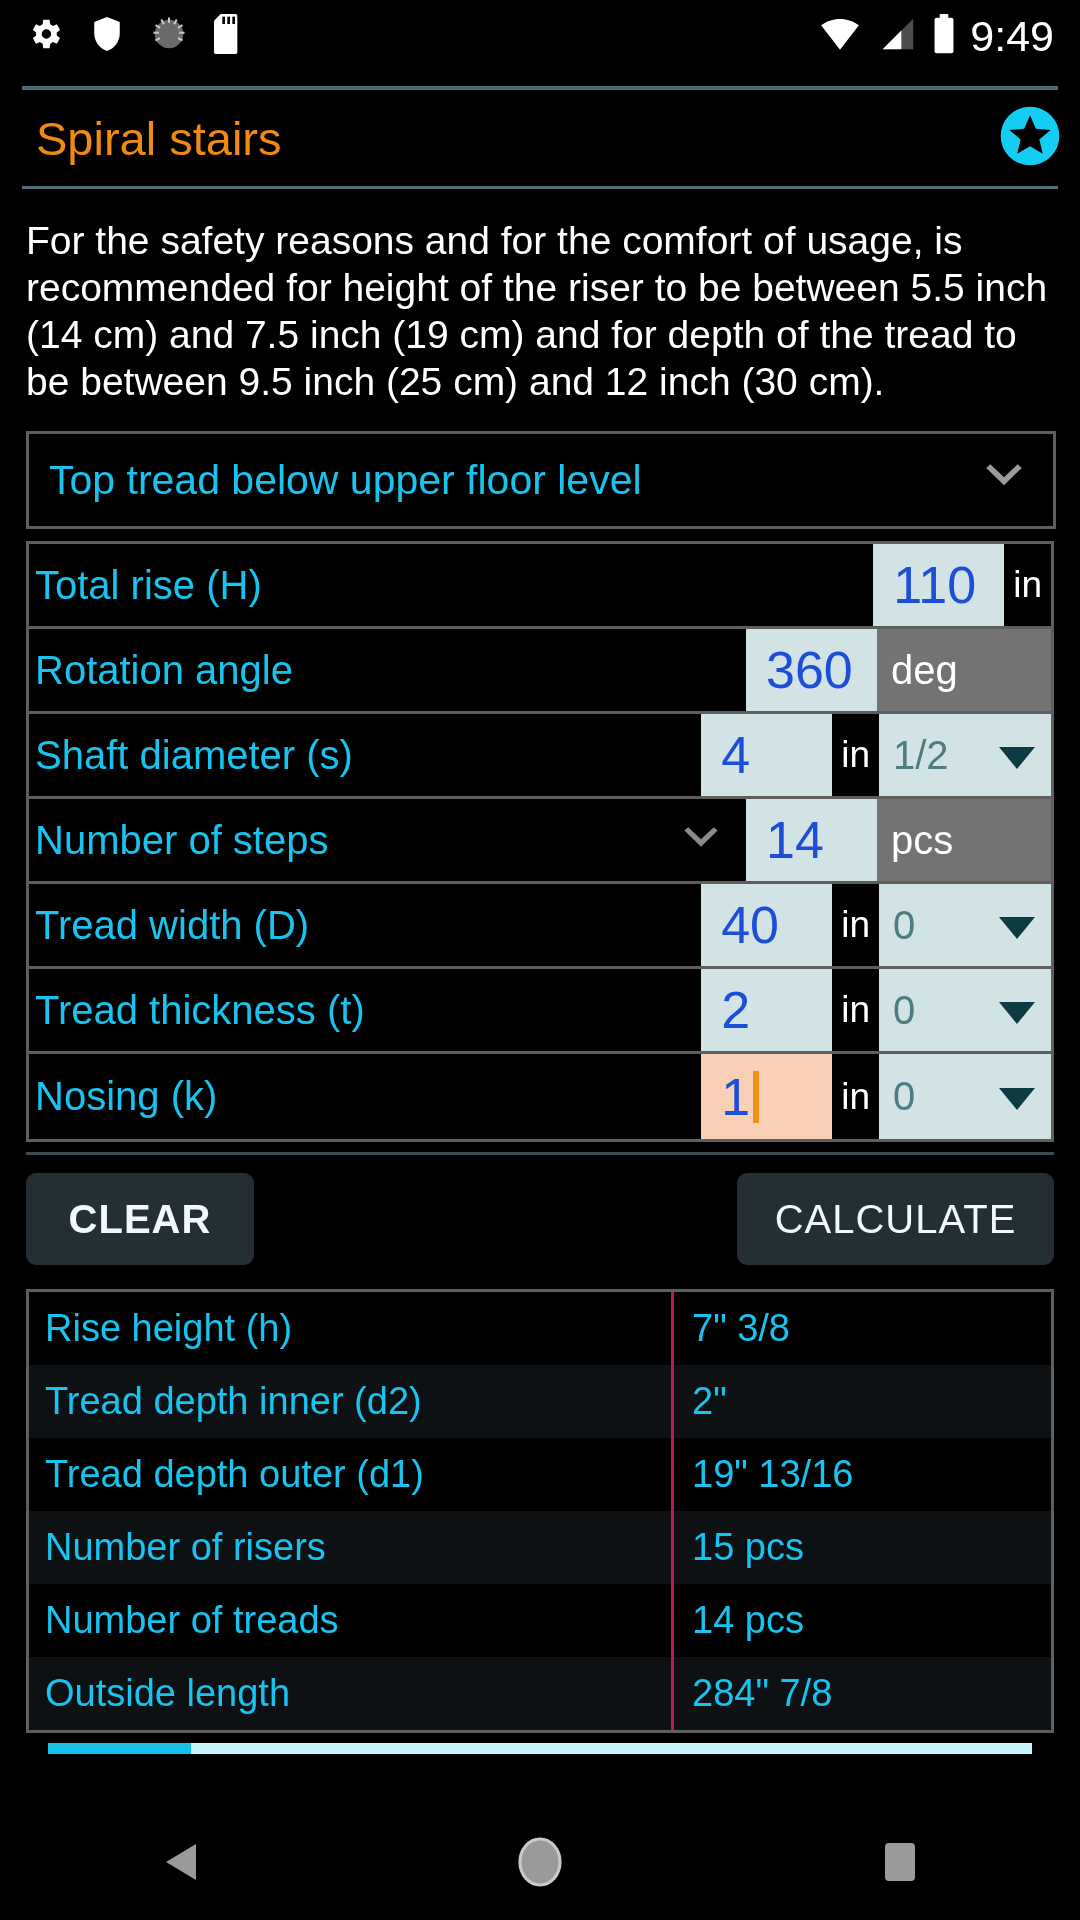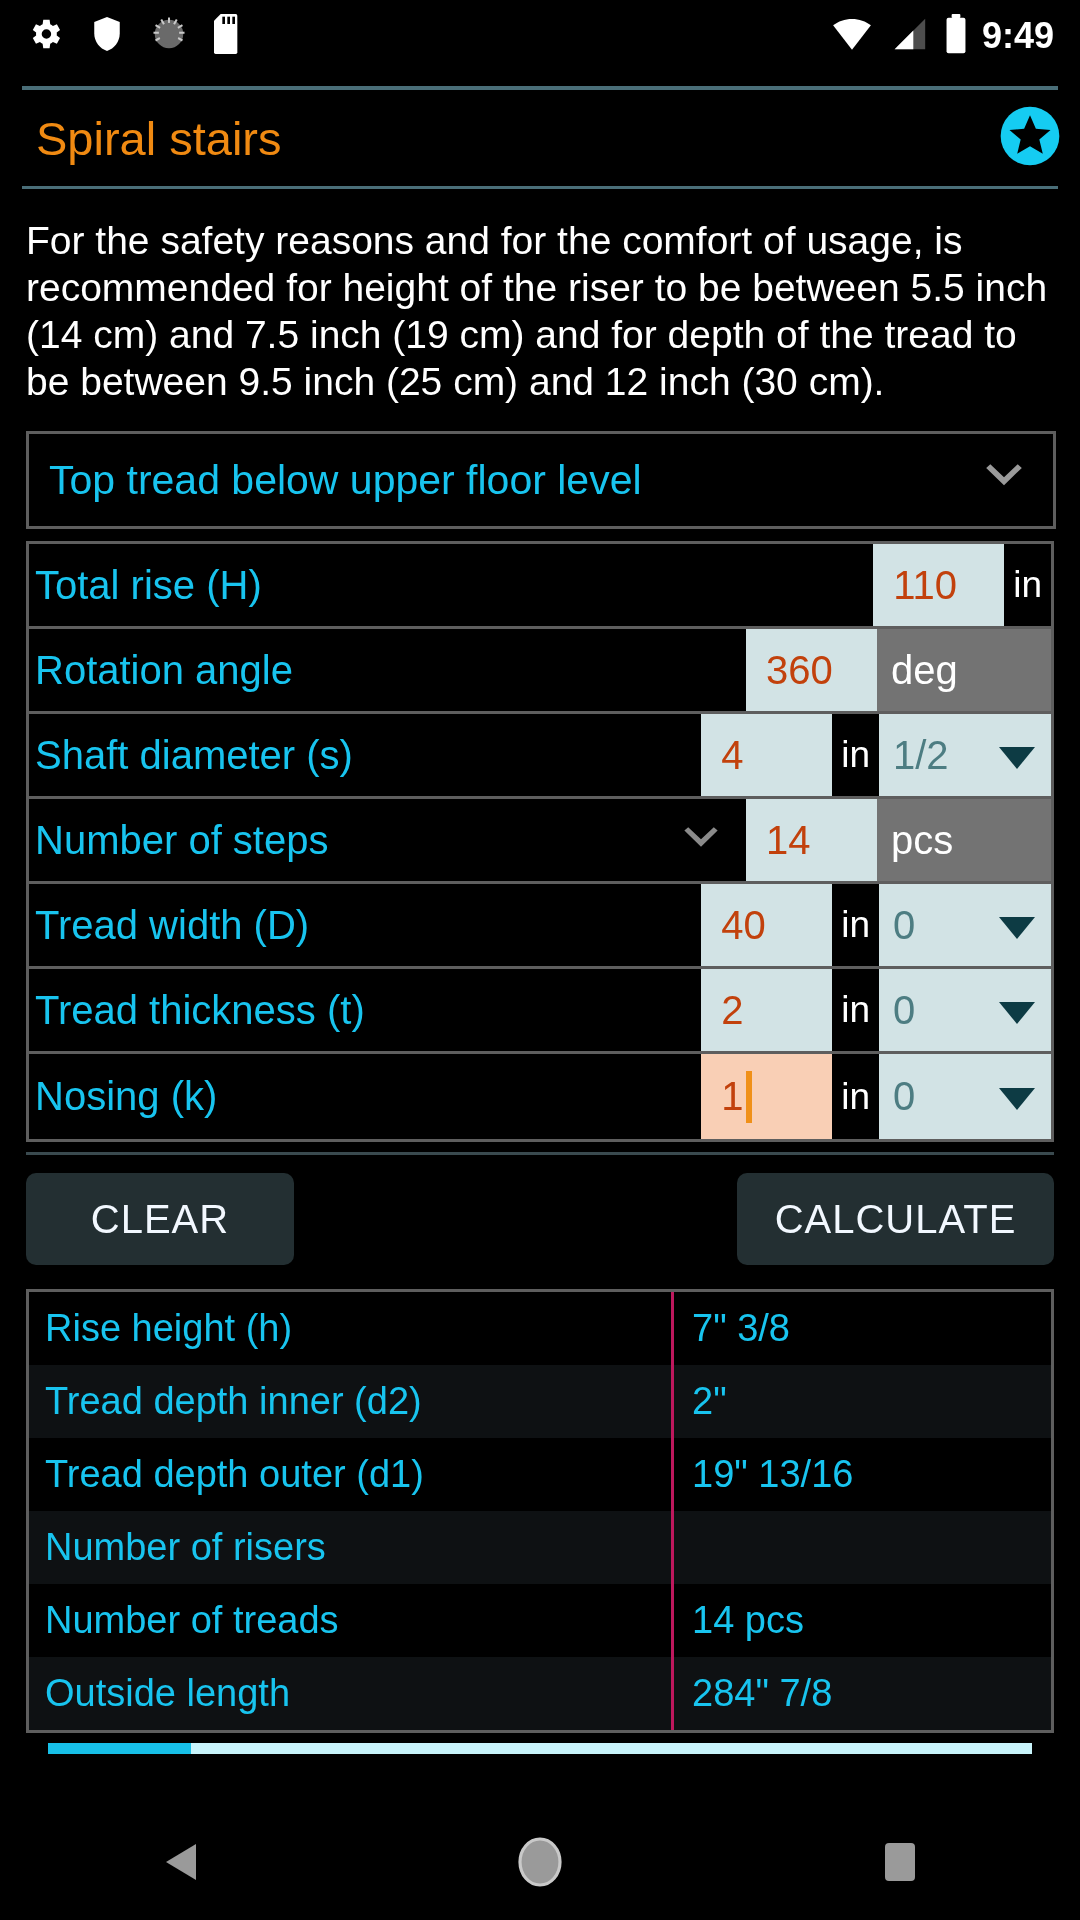--- a/index.html
+++ b/index.html
@@ -12,21 +12,21 @@
   .screen { position: relative; width: 1080px; height: 1920px; background: #000; }
 
   
   .statusbar {
     height: 72px; display: flex; align-items: center;
     padding: 0 26px; background: #000;
   }
   .sb-left { display: flex; align-items: center; gap: 26px; }
   .sb-right { margin-left: auto; display: flex; align-items: center; gap: 14px; }
   .sb-clock {
-    color: #fff; font-size: 36px; font-weight: 700; 
+    color: #fff; font-size: 43px; font-weight: 400; 
     letter-spacing: 0px;
   }
   .sb-ico { display: block; }
 
   
   .hdr-rule {
     height: 4px; background: #4a6e78; margin: 14px 22px 0 22px;
   }
   .header {
     height: 96px; display: flex; align-items: center;
@@ -71,21 +71,21 @@
   .in-row:last-child { border-bottom: none; }
   .in-label {
     flex: 1 1 auto; display: flex; align-items: center;
     padding-left: 6px; color: #18c4ef; font-size: 40px;
     min-width: 0;
   }
   .in-label .lbl-chevron { margin-left: auto; margin-right: 24px; display:flex; align-items:center;}
   .in-value {
     width: 131px; flex: 0 0 131px; background: #d2e3e5;
     display: flex; align-items: center; padding-left: 20px;
-    color: #c2410c; font-size: 40px; position: relative;
+    color: #1d4ed8; font-size: 52px; position: relative;
   }
   .in-value.focused { background: #f9cfb5; }
   .caret-bar {
     display: inline-block; width: 6px; height: 52px;
     background: #f09018; margin-left: 3px;
   }
   .in-unit {
     flex: 0 0 auto; background: #000; color: #fff; font-size: 37px;
     display: flex; align-items: center; padding: 0 9px;
   }
@@ -105,21 +105,21 @@
   .btn-row {
     display: flex; align-items: center; justify-content: space-between;
     padding: 18px 26px 0 26px;
   }
   .btn {
     background: #232f32; border: none; border-radius: 10px;
     color: #f2f8ff; font-size: 40px; letter-spacing: 1px;
     height: 92px; display: flex; align-items: center; justify-content: center;
     font-family: "Liberation Sans", sans-serif;
   }
-  .btn-clear { width: 268px; }
+  .btn-clear { width: 228px; font-weight: bold; }
   .btn-calc { width: 317px; }
 
   
   .res-wrap { margin: 24px 26px 0 26px; border: 3px solid #5e5e5e; }
   .res-row {
     display: flex; height: 73px; align-items: stretch;
   }
   .res-row.alt { background: #0e1113; }
   .res-row.plain { background: #000; }
   .res-k {
@@ -361,20 +361,21 @@
     <div class="res-row alt">
       <div class="res-k">Tread depth inner (d2)</div>
       <div class="res-v">2"</div>
     </div>
     <div class="res-row plain">
       <div class="res-k">Tread depth outer (d1)</div>
       <div class="res-v">19" 13/16</div>
     </div>
     <div class="res-row alt">
       <div class="res-k">Number of risers</div>
+      <div class="res-v">15 pcs</div>
     </div>
     <div class="res-row plain">
       <div class="res-k">Number of treads</div>
       <div class="res-v">14 pcs</div>
     </div>
     <div class="res-row alt">
       <div class="res-k">Outside length</div>
       <div class="res-v">284" 7/8</div>
     </div>
   </div>

